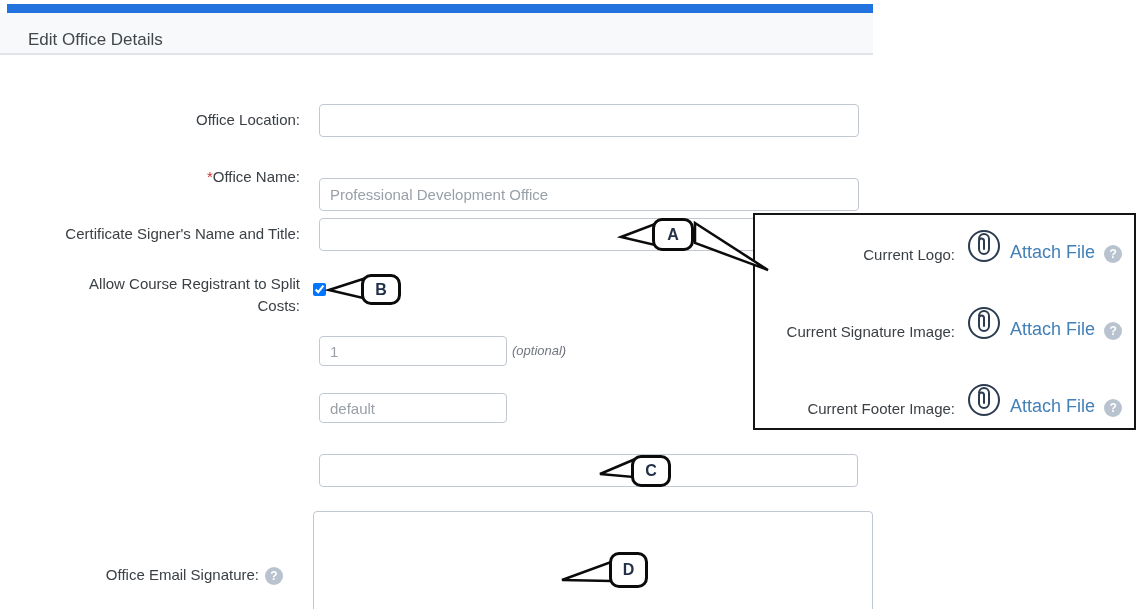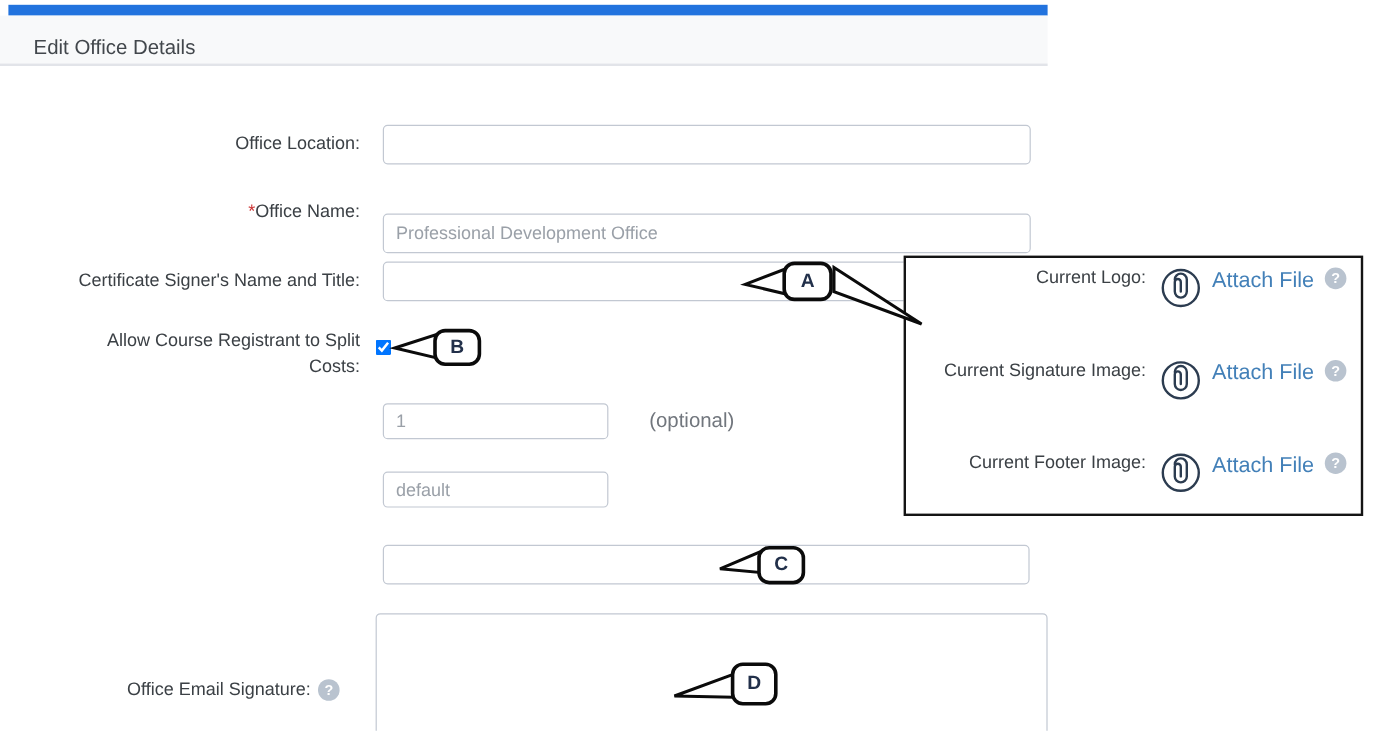--- a/index.html
+++ b/index.html
@@ -15,33 +15,33 @@
                    font-size:17px; color:#42474c; }
 
   
   .flabel { position:absolute; left:0; width:300px; text-align:right;
             font-size:15px; color:#3b4045; line-height:32px; white-space:nowrap; }
   .flabel.two-line { line-height:22px; }
   .req { color:#cc3333; }
   .tin { position:absolute; height:33px; border:1px solid #c2c8d2; border-radius:4px;
          background:#fff; font-family:"Liberation Sans",sans-serif; font-size:15px;
          color:#9aa0a8; padding:0 10px; outline:none; }
-  .opt-note { position:absolute; font-size:17px; color:#71767d; line-height:30px;margin-left:29px; }
+  .opt-note { position:absolute; font-size:13px; font-style:italic; color:#71767d; line-height:30px; }
   .help { display:inline-block; width:18px; height:18px; border-radius:50%;
           background:#b9c3cf; color:#fff; font-size:12px; font-weight:bold;
           text-align:center; line-height:18px; vertical-align:middle; margin-left:6px; }
   .cbox { position:absolute; left:313px; top:283px; width:13px; height:13px; }
   textarea.sig { position:absolute; left:313px; top:511px; width:560px; height:125px;
                  border:1px solid #c2c8d2; border-radius:4px; background:#fff; resize:none;
                  outline:none; font-family:"Liberation Sans",sans-serif; font-size:15px; color:#555; }
 
   
   .panel { position:absolute; left:753px; top:213px; width:383px; height:217px;
            border:2px solid #141414; background:#fff; z-index:2; }
-  .prow { position:absolute; left:0; width:100%; height:40px; display:flex; align-items:flex-start; }
+  .prow { position:absolute; left:0; width:100%; height:40px; display:flex; align-items:flex-end; }
   .prow .plabel { width:200px; text-align:right; font-size:15px; color:#3b4045; margin-right:12px; }
   .clip-icon { width:34px; height:34px; flex:0 0 34px; margin-right:9px; }
   .attach-link { font-size:18px; color:#4380b8; text-decoration:none; cursor:pointer; }
   .prow .help { margin-left:9px; }
 
   
   .callout { position:absolute; background:#fff; border:3px solid #0b0b0b; border-radius:10px;
              display:flex; align-items:center; justify-content:center;
              font-size:16px; font-weight:bold; color:#22304a; z-index:5; }
   #ptr-overlay { position:absolute; left:0; top:0; width:1148px; height:609px;

